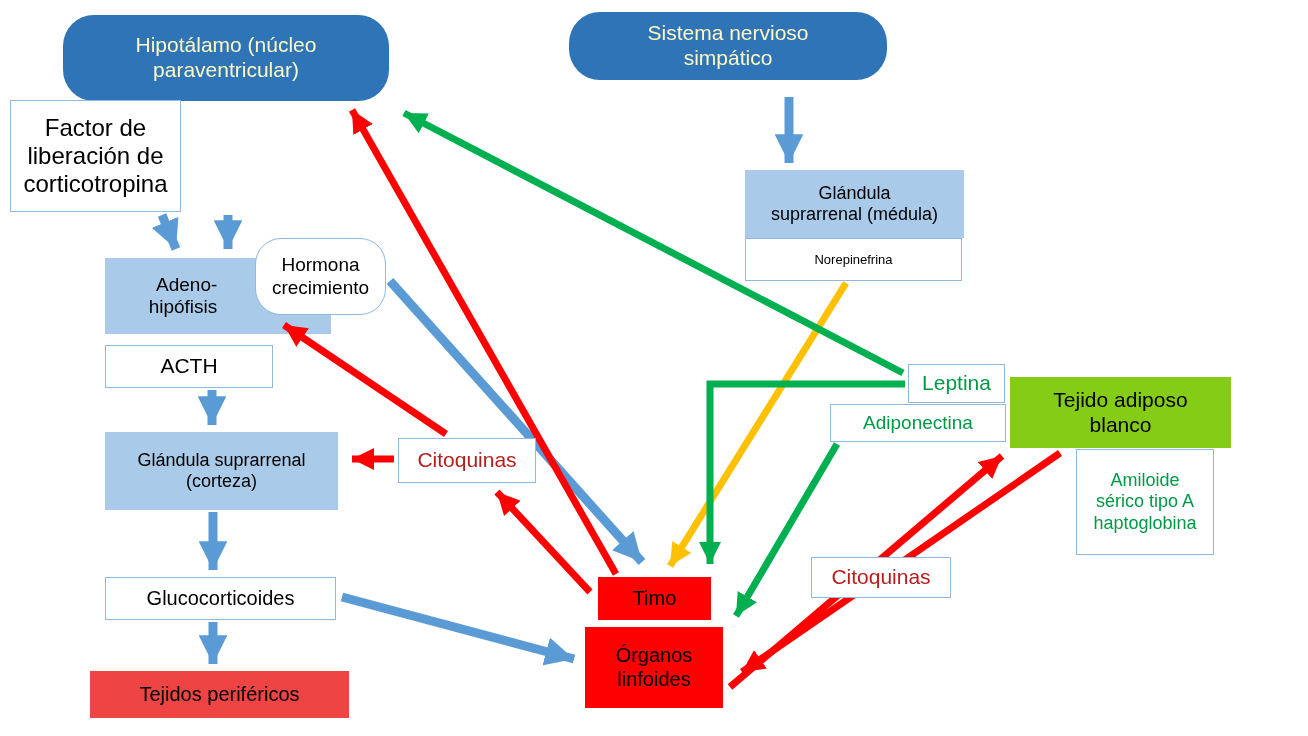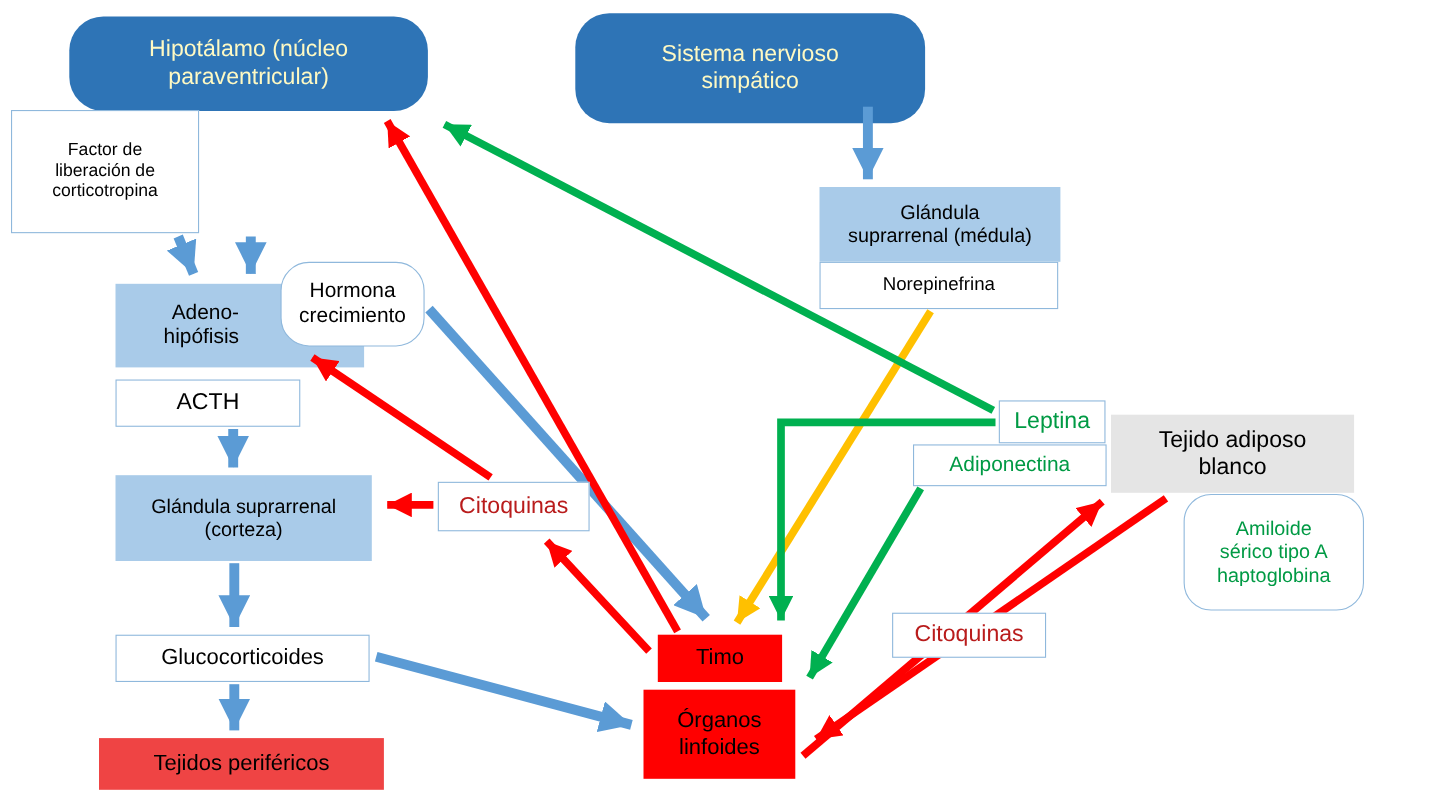--- a/index.html
+++ b/index.html
@@ -15,51 +15,51 @@
     display:flex; align-items:center; justify-content:center;
     text-align:center;
     white-space:pre-line;
     line-height:1.18;
     box-sizing:border-box;
     color:#000;
   }
   .dark   { background:#2E74B6; color:#fef9c3;border-radius:31px; }
   .light  { background:#A9CBE9; }
   .whitebox { background:#ffffff; border:1.5px solid #8FB8DC; }
-  .greenbox { background:#e5e5e5; }
+  .greenbox { background:#84cc16; }
   .redbox   { background:#FF0000; }
   .orangebox{ background:#ef4444; }
   .text-red   { color:#b91c1c; }
   .text-green { color:#009A44; }
   .ztop { z-index:4; }
   #arrows {
     position:absolute; left:0; top:0;
     pointer-events:none;
   }
 </style>
 </head>
 <body>
 
 <div id="canvas">
 
   <div class="node dark" style="left:63px; top:15px; width:326px; height:86px; font-size:21px;">Hipotálamo (núcleo
 paraventricular)</div>
 
-  <div class="node dark" style="left:523px; top:12px; width:318px; height:100px; font-size:21px;">Sistema nervioso
+  <div class="node dark" style="left:569px; top:12px; width:318px; height:68px; font-size:21px;">Sistema nervioso
 simpático</div>
 
-  <div class="node whitebox" style="left:10px; top:100px; width:171px; height:112px; font-size:16px;">Factor de
+  <div class="node whitebox" style="left:10px; top:100px; width:171px; height:112px; font-size:24px;">Factor de
 liberación de
 corticotropina</div>
 
 
   <div class="node light" style="left:745px; top:170px; width:219px; height:68px; font-size:18px;">Glándula
 suprarrenal (médula)</div>
 
-  <div class="node whitebox" style="left:745px; top:238px; width:217px; height:43px; font-size:17px;">Norepinefrina</div>
+  <div class="node whitebox" style="left:745px; top:238px; width:217px; height:43px; font-size:13px;">Norepinefrina</div>
 
   <div class="node light" style="left:105px; top:258px; width:226px; height:76px; font-size:19px; padding-right:70px;text-align:right;">Adeno-
 hipófisis</div>
 
   <div class="node whitebox" style="left:255px; top:238px; width:131px; height:77px; font-size:19px;border-radius:26px;">Hormona
 crecimiento</div>
 
   <div class="node whitebox" style="left:105px; top:345px; width:168px; height:43px; font-size:21px;">ACTH</div>
 
   <div class="node light" style="left:105px; top:432px; width:233px; height:78px; font-size:18px;">Glándula suprarrenal
@@ -67,21 +67,21 @@
 
   <div class="node whitebox text-red ztop" style="left:398px; top:438px; width:138px; height:45px; font-size:21px;">Citoquinas</div>
 
   <div class="node whitebox text-green" style="left:908px; top:364px; width:97px; height:39px; font-size:21px;text-align:center;">Leptina</div>
 
   <div class="node greenbox" style="left:1010px; top:377px; width:221px; height:71px; font-size:21px;">Tejido adiposo
 blanco</div>
 
   <div class="node whitebox text-green" style="left:830px; top:404px; width:176px; height:38px; font-size:19px;">Adiponectina</div>
 
-  <div class="node whitebox text-green" style="left:1076px; top:449px; width:164px; height:106px; font-size:18px;border-radius:25px;">Amiloide
+  <div class="node whitebox text-green" style="left:1076px; top:449px; width:138px; height:106px; font-size:18px;">Amiloide
 sérico tipo A
 haptoglobina</div>
 
   <div class="node whitebox text-red ztop" style="left:811px; top:557px; width:140px; height:41px; font-size:21px;">Citoquinas</div>
 
   <div class="node redbox" style="left:598px; top:577px; width:113px; height:43px; font-size:20px;">Timo</div>
 
   <div class="node redbox" style="left:585px; top:627px; width:138px; height:81px; font-size:20px;">Órganos
 linfoides</div>
 

